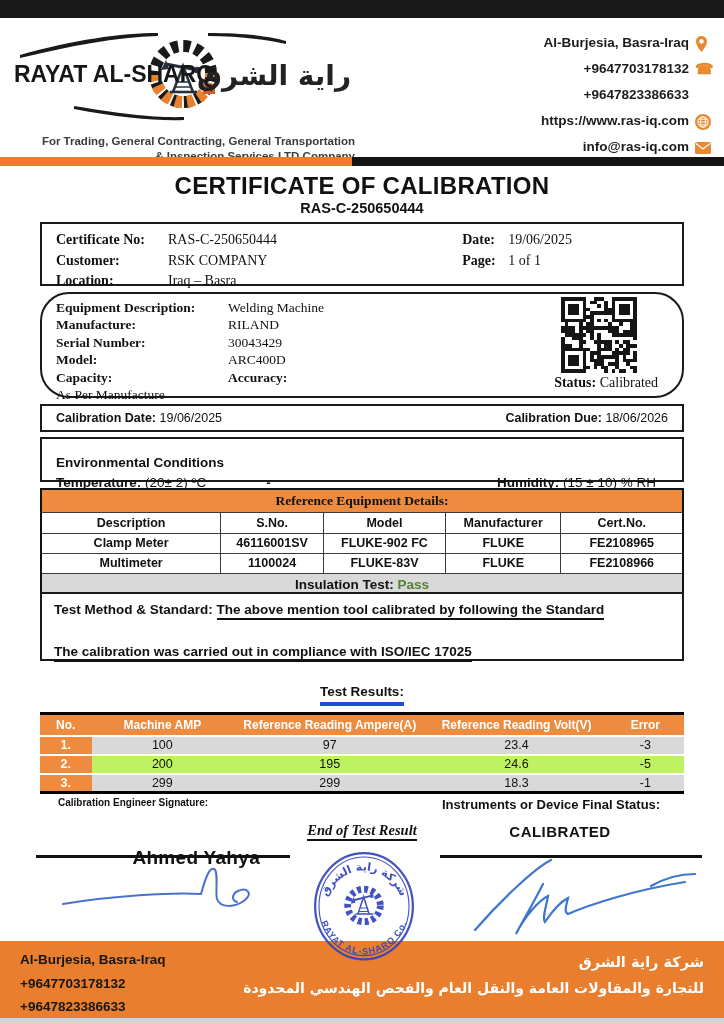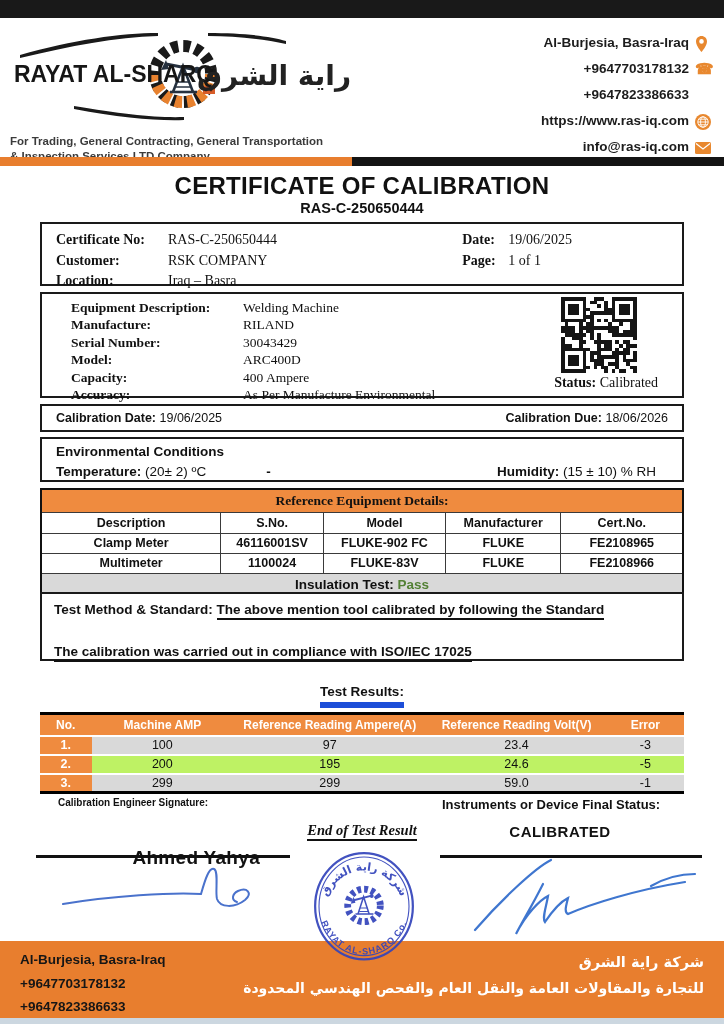--- a/index.html
+++ b/index.html
@@ -4,21 +4,21 @@
 <style>
   * { box-sizing: border-box; margin: 0; padding: 0; }
   html,body { width:724px; height:1024px; }
   body { position:relative; background:#fff; font-family:"Liberation Sans",sans-serif; color:#111; overflow:hidden; }
 
   .topbar { position:absolute; top:0; left:0; width:724px; height:18px; background:#191919; }
 
   
   .header { position:absolute; top:18px; left:0; width:724px; height:139px; background:#fff; }
   .logo-wrap { position:absolute; left:10px; top:6px; width:345px; }
-  .tagline { text-align:left; font-size:11.5px; font-weight:bold; color:#3b3b3b; line-height:15px; margin-top:2px; }
+  .tagline { text-align:right; font-size:11.5px; font-weight:bold; color:#3b3b3b; line-height:15px; margin-top:2px; }
   .contacts { position:absolute; right:12px; top:12px; text-align:right; font-size:13.5px; font-weight:600; color:#1c1c1c; }
   .contact-line { height:26px; line-height:26px; white-space:nowrap; }
   .contact-icon { display:inline-block; width:17px; margin-left:6px; color:#E8882F; font-size:15px; vertical-align:middle; text-align:left; }
   .contact-icon svg { vertical-align:middle; }
   .no-icon { display:inline-block; width:17px; margin-left:6px; }
 
   .divider-orange { position:absolute; top:157px; left:0; width:352px; height:9px; background:#E87E2E; }
   .divider-black  { position:absolute; top:157px; left:352px; width:372px; height:9px; background:#141414; }
 
   .doc-title { position:absolute; top:172px; left:0; width:724px; text-align:center; font-size:24px; font-weight:bold; letter-spacing:0.3px; }
@@ -26,52 +26,52 @@
 
   .box { position:absolute; left:40px; width:644px; border:2px solid #1a1a1a; background:#fff; }
 
   
   .box-info { top:222px; height:64px; padding:6px 14px; font-family:"Liberation Serif",serif; font-size:14px; }
   .info-grid { display:grid; grid-template-columns:112px auto; line-height:20.5px; }
   .info-right { position:absolute; right:110px; top:6px; display:grid; grid-template-columns:46px auto; line-height:20.5px; }
   .lbl { font-weight:bold; }
 
   
-  .box-equip { top:292px; height:106px; padding:5px 29px; font-family:"Liberation Serif",serif; font-size:13.5px; }
+  .box-equip { top:292px; height:106px; padding:5px 14px; font-family:"Liberation Serif",serif; font-size:13.5px;border-radius:29px; }
   .equip-grid { display:grid; grid-template-columns:172px auto; line-height:17.4px; }
   .qr-box { position:absolute; top:3px; right:45px; width:76px; height:76px; background:#fff; }
   .status-line { position:absolute; right:24px; bottom:5px; font-family:"Liberation Serif",serif; font-size:14px; }
 
   
   .box-caldate { top:404px; height:28px; display:flex; align-items:center; justify-content:space-between; padding:0 14px; font-size:12.5px; }
   .box-caldate .val { font-weight:normal; }
 
   
-  .box-env { top:437px; height:45px; padding:3px 14px; font-size:13.5px; }
+  .box-env { top:437px; height:45px; padding:14px 14px; font-size:13.5px; }
   .env-row { display:flex; line-height:20px; }
   .env-heading { font-weight:bold; line-height:20px; }
   .env-sep { margin-left:60px; font-weight:bold; }
   .env-hum { margin-left:auto; margin-right:12px; }
 
   
   .ref-table { position:absolute; top:488px; left:40px; width:644px; border-collapse:collapse; }
   .ref-table th, .ref-table td { border:1.2px solid #3a3a3a; text-align:center; }
   .ref-table { border:2px solid #111; }
   .ref-title { background:#EF8B3F; font-family:"Liberation Serif",serif; font-size:13.5px; font-weight:bold; height:23px; border:2px solid #111; }
   .ref-head th { font-size:12.5px; font-weight:bold; height:21px; }
   .ref-row td { font-size:12.5px; font-weight:600; height:20px; }
   .ref-foot td { background:#D9D9D9; font-size:13.5px; font-weight:bold; height:24px; }
   .pass { color:#538135; }
 
   
   .box-method { top:592px; height:69px; padding:5px 12px; font-size:13.5px; font-weight:bold; line-height:21px; }
   .ul { border-bottom:2px solid #111; padding-bottom:0.5px; }
 
   .test-results-heading { position:absolute; top:684px; left:0; width:724px; text-align:center; font-size:13.5px; font-weight:bold; }
-  .test-results-heading span { border-bottom:6px solid #1d4ed8; padding-bottom:3px; }
+  .test-results-heading span { border-bottom:4px solid #1d4ed8; padding-bottom:3px; }
 
   
   .tr-table { position:absolute; top:712px; left:40px; width:644px; border-collapse:collapse; border-top:3px solid #000; border-bottom:3px solid #000; }
   .tr-table th { background:#EF8B3F; color:#fff; font-size:12px; font-weight:bold; height:22px; border-bottom:2px solid #fff; }
   .tr-table td { text-align:center; font-size:12.5px; height:19px; border-bottom:2px solid #fff; }
   .tr-table td.num { background:#EF8B3F; color:#fff; font-weight:bold; }
   .tr-table tr.odd td.data { background:#D9D9D9; }
   .tr-table tr.even td.data { background:#bef264; }
 
   
@@ -189,21 +189,20 @@
   <div class="equip-grid">
     <span class="lbl">Equipment Description:</span>
     <span>Welding Machine</span>
     <span class="lbl">Manufacture:</span>
     <span>RILAND</span>
     <span class="lbl">Serial Number:</span>
     <span>30043429</span>
     <span class="lbl">Model:</span>
     <span>ARC400D</span>
     <span class="lbl">Capacity:</span>
-    <span>400 Ampere</span>
     <span class="lbl">Accuracy:</span>
     <span>As Per Manufacture Environmental</span>
   </div>
   <div class="qr-box">
     <svg id="qr-svg" width="76" height="76" viewBox="0 0 21 21" style="shape-rendering:crispEdges">
         <rect x="0" y="0" width="1" height="1" fill="#151515"></rect>
         <rect x="1" y="0" width="1" height="1" fill="#151515"></rect>
         <rect x="2" y="0" width="1" height="1" fill="#151515"></rect>
         <rect x="3" y="0" width="1" height="1" fill="#151515"></rect>
         <rect x="4" y="0" width="1" height="1" fill="#151515"></rect>
@@ -558,21 +557,21 @@
     <td class="num">2.</td>
     <td class="data">200</td>
     <td class="data">195</td>
     <td class="data">24.6</td>
     <td class="data">-5</td>
   </tr>
   <tr class="odd">
     <td class="num">3.</td>
     <td class="data">299</td>
     <td class="data">299</td>
-    <td class="data">59.0</td>
+    <td class="data">18.3</td>
     <td class="data">-1</td>
   </tr>
 </tbody>
   </table>
 
 <div class="sig-label-left">Calibration Engineer Signature:</div>
 <div class="sig-label-right">Instruments or Device Final Status:</div>
 <div class="sig-name">Ahmed Yahya</div>
 <div class="end-test"><span>End of Test Result</span></div>
 <div class="final-status">CALIBRATED</div>

